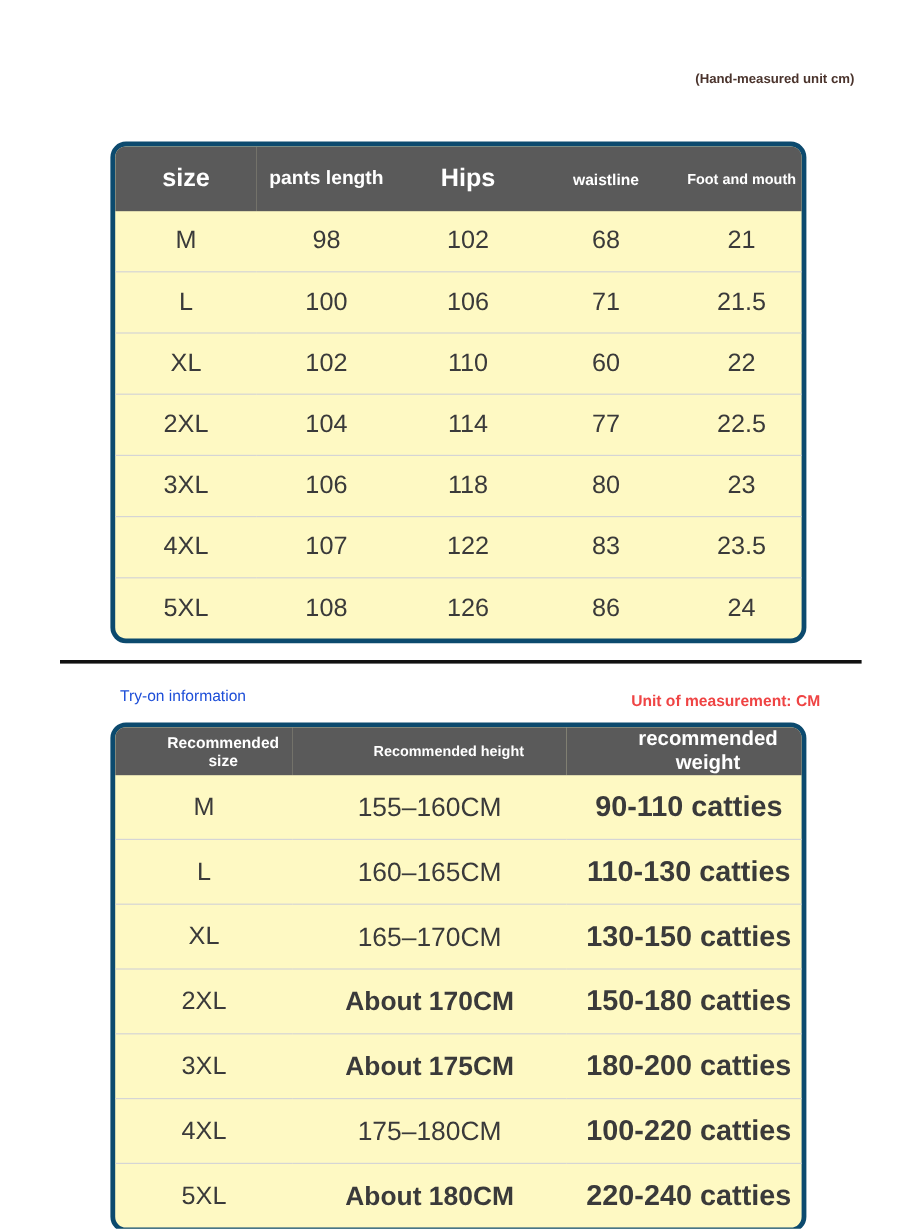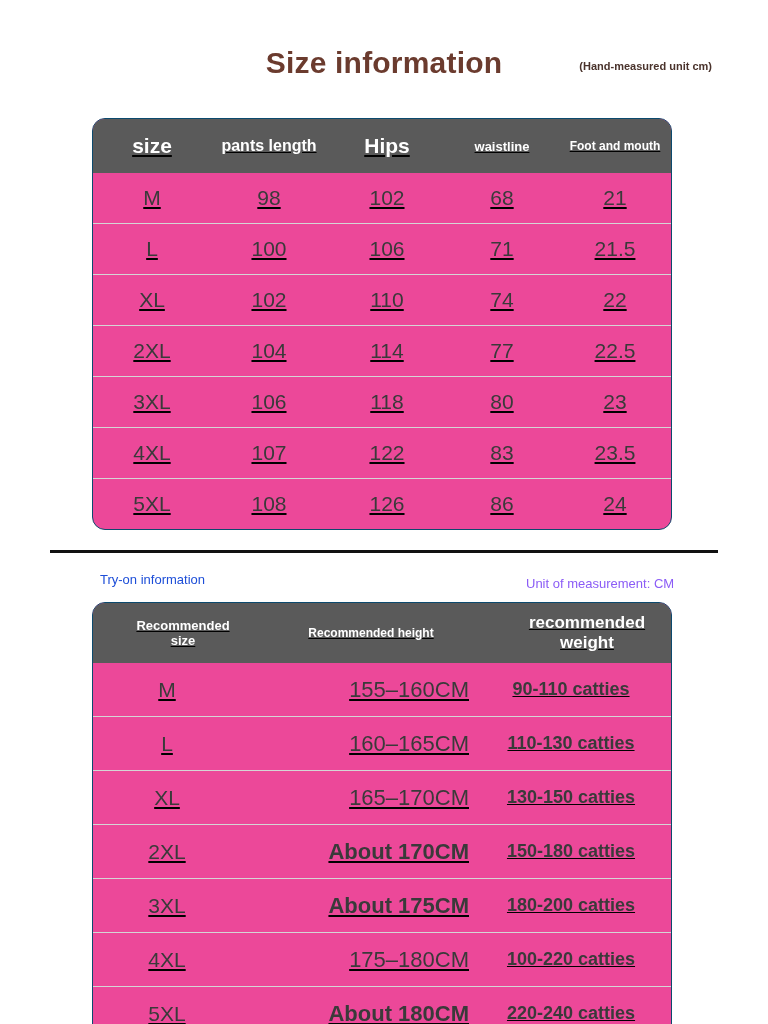--- a/index.html
+++ b/index.html
@@ -42,26 +42,25 @@
     font-size: 11px;
     color: #4a332c;
     font-weight: bold;
     white-space: nowrap;
     text-align: right;
   }
 
   
   .table-card {
     position: absolute;
-    border: 1px solid #0c4a6e;
+    border: 4px solid #0c4a6e;
     border-radius: 13px;
-    background: #ec4899;
+    background: #fef9c3;
     overflow: hidden;
     box-sizing: border-box;
-    text-decoration: underline;
   }
   .tbl {
     width: 100%;
     border-collapse: collapse;
     table-layout: fixed;
   }
   .tbl td, .tbl th {
     padding: 0;
     margin: 0;
   }
@@ -127,51 +126,50 @@
     font-size: 13px;
     font-weight: normal;
     color: #1d4ed8;
     white-space: nowrap;
   }
   .unit-label {
     position: absolute;
     left: 526px;
     top: 576px;
     font-size: 13px;
-    font-weight: normal;
-    color: #8b5cf6;
+    font-weight: bold;
+    color: #ef4444;
     white-space: nowrap;
   }
 
   
   #tryon-table-card {
     left: 92px;
     top: 602px;
     width: 580px;
   }
   #tryon-table .c0 { width: 148px; }
   #tryon-table .c1 { width: 228px; }
   #tryon-table .c2 { width: 204px; }
 
-  #tryon-table .hdr-row th { height: 60px; padding-left: 32px; }
+  #tryon-table .hdr-row th { height: 40px; padding-left: 32px; }
   #tryon-table .hdr-row th.h0 { font-size: 13px; }
   #tryon-table .hdr-row th.h1 { font-size: 12px; }
   #tryon-table .hdr-row th.h2 { font-size: 17px; }
 
   #tryon-table tbody td { height: 53px; }
   #tryon-table tbody td.size-cell { font-size: 21px; }
-  #tryon-table tbody td.height-cell { font-size: 22px; text-align: right; }
+  #tryon-table tbody td.height-cell { font-size: 22px; }
   #tryon-table tbody td.height-cell.approx { font-weight: bold; font-size: 22px; }
-  #tryon-table tbody td.weight-cell { font-size: 18px; font-weight: bold; }
+  #tryon-table tbody td.weight-cell { font-size: 24px; font-weight: bold; }
 </style>
 </head>
 <body>
 
 <div class="title-row">
-  <div class="main-title">Size information</div>
   <div class="title-note">(Hand-measured unit cm)</div>
 </div>
 
 <div class="table-card" id="size-table-card">
   <table class="tbl" id="size-table">
     <colgroup>
       <col class="c0">
         <col class="c1">
         <col class="c2">
         <col class="c3">
@@ -198,21 +196,21 @@
         <td>L</td>
         <td>100</td>
         <td>106</td>
         <td>71</td>
         <td>21.5</td>
       </tr>
       <tr>
         <td>XL</td>
         <td>102</td>
         <td>110</td>
-        <td>74</td>
+        <td>60</td>
         <td>22</td>
       </tr>
       <tr>
         <td>2XL</td>
         <td>104</td>
         <td>114</td>
         <td>77</td>
         <td>22.5</td>
       </tr>
       <tr>

